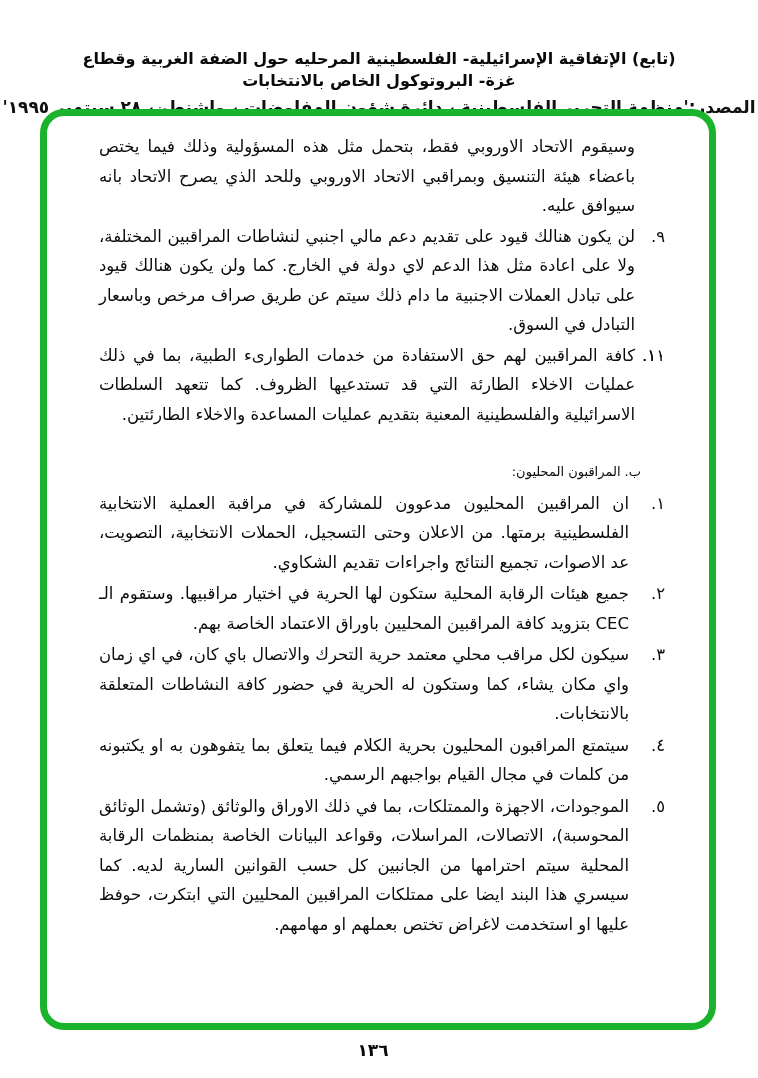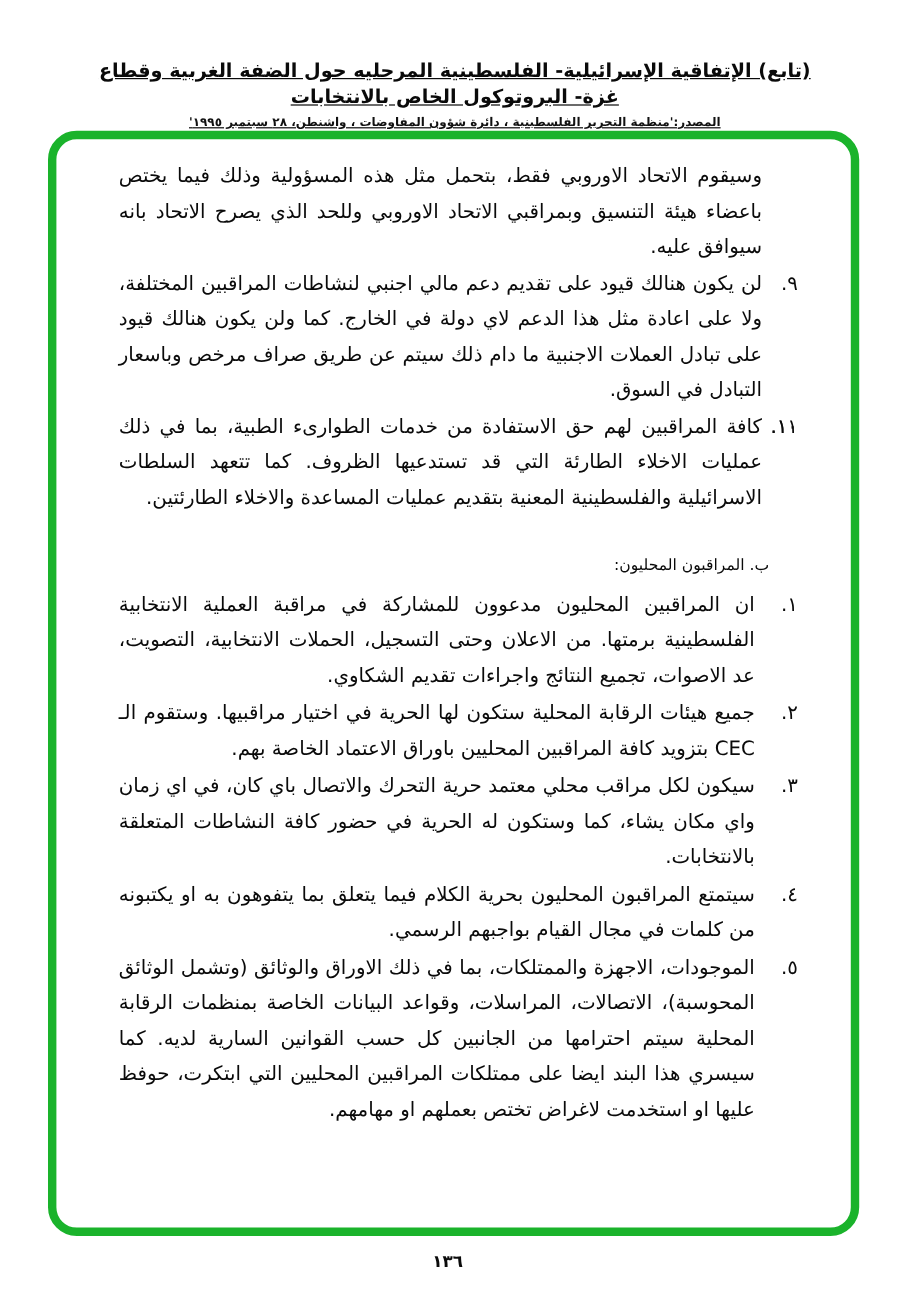--- a/index.html
+++ b/index.html
@@ -14,32 +14,31 @@
   }
   .page {
     width: 758px; height: 1078px;
     position: relative;
     background: #ffffff;
   }
   .doc-header {
     padding-top: 48px;
     text-align: center;
     direction: rtl;
-    text-decoration: underline;
   }
   .doc-title {
     font-size: 16px;
     font-weight: bold;
     line-height: 22px;
     letter-spacing: 0;
     padding: 0 70px;
   }
   .doc-source {
     margin-top: 5px;
-    font-size: 10px;
+    font-size: 17px;
     font-weight: bold;
     color: #111;
   }
   .green-box {
     position: absolute;
     left: 40px;
     top: 109px;
     width: 676px;
     height: 921px;
     border: 7px solid var(--accent);
@@ -76,21 +75,21 @@
     margin-bottom: 2px;
     padding-right: 24px;
     text-align: right;
   }
   .page-number {
     position: absolute;
     left: 0;
     right: 12px;
     bottom: 18px;
     text-align: center;
-    font-size: 14px;
+    font-size: 17px;
     font-weight: bold;
     direction: rtl;
   }
 </style>
 </head>
 <body>
 
 <div class="page">
 
   <div class="doc-header">

